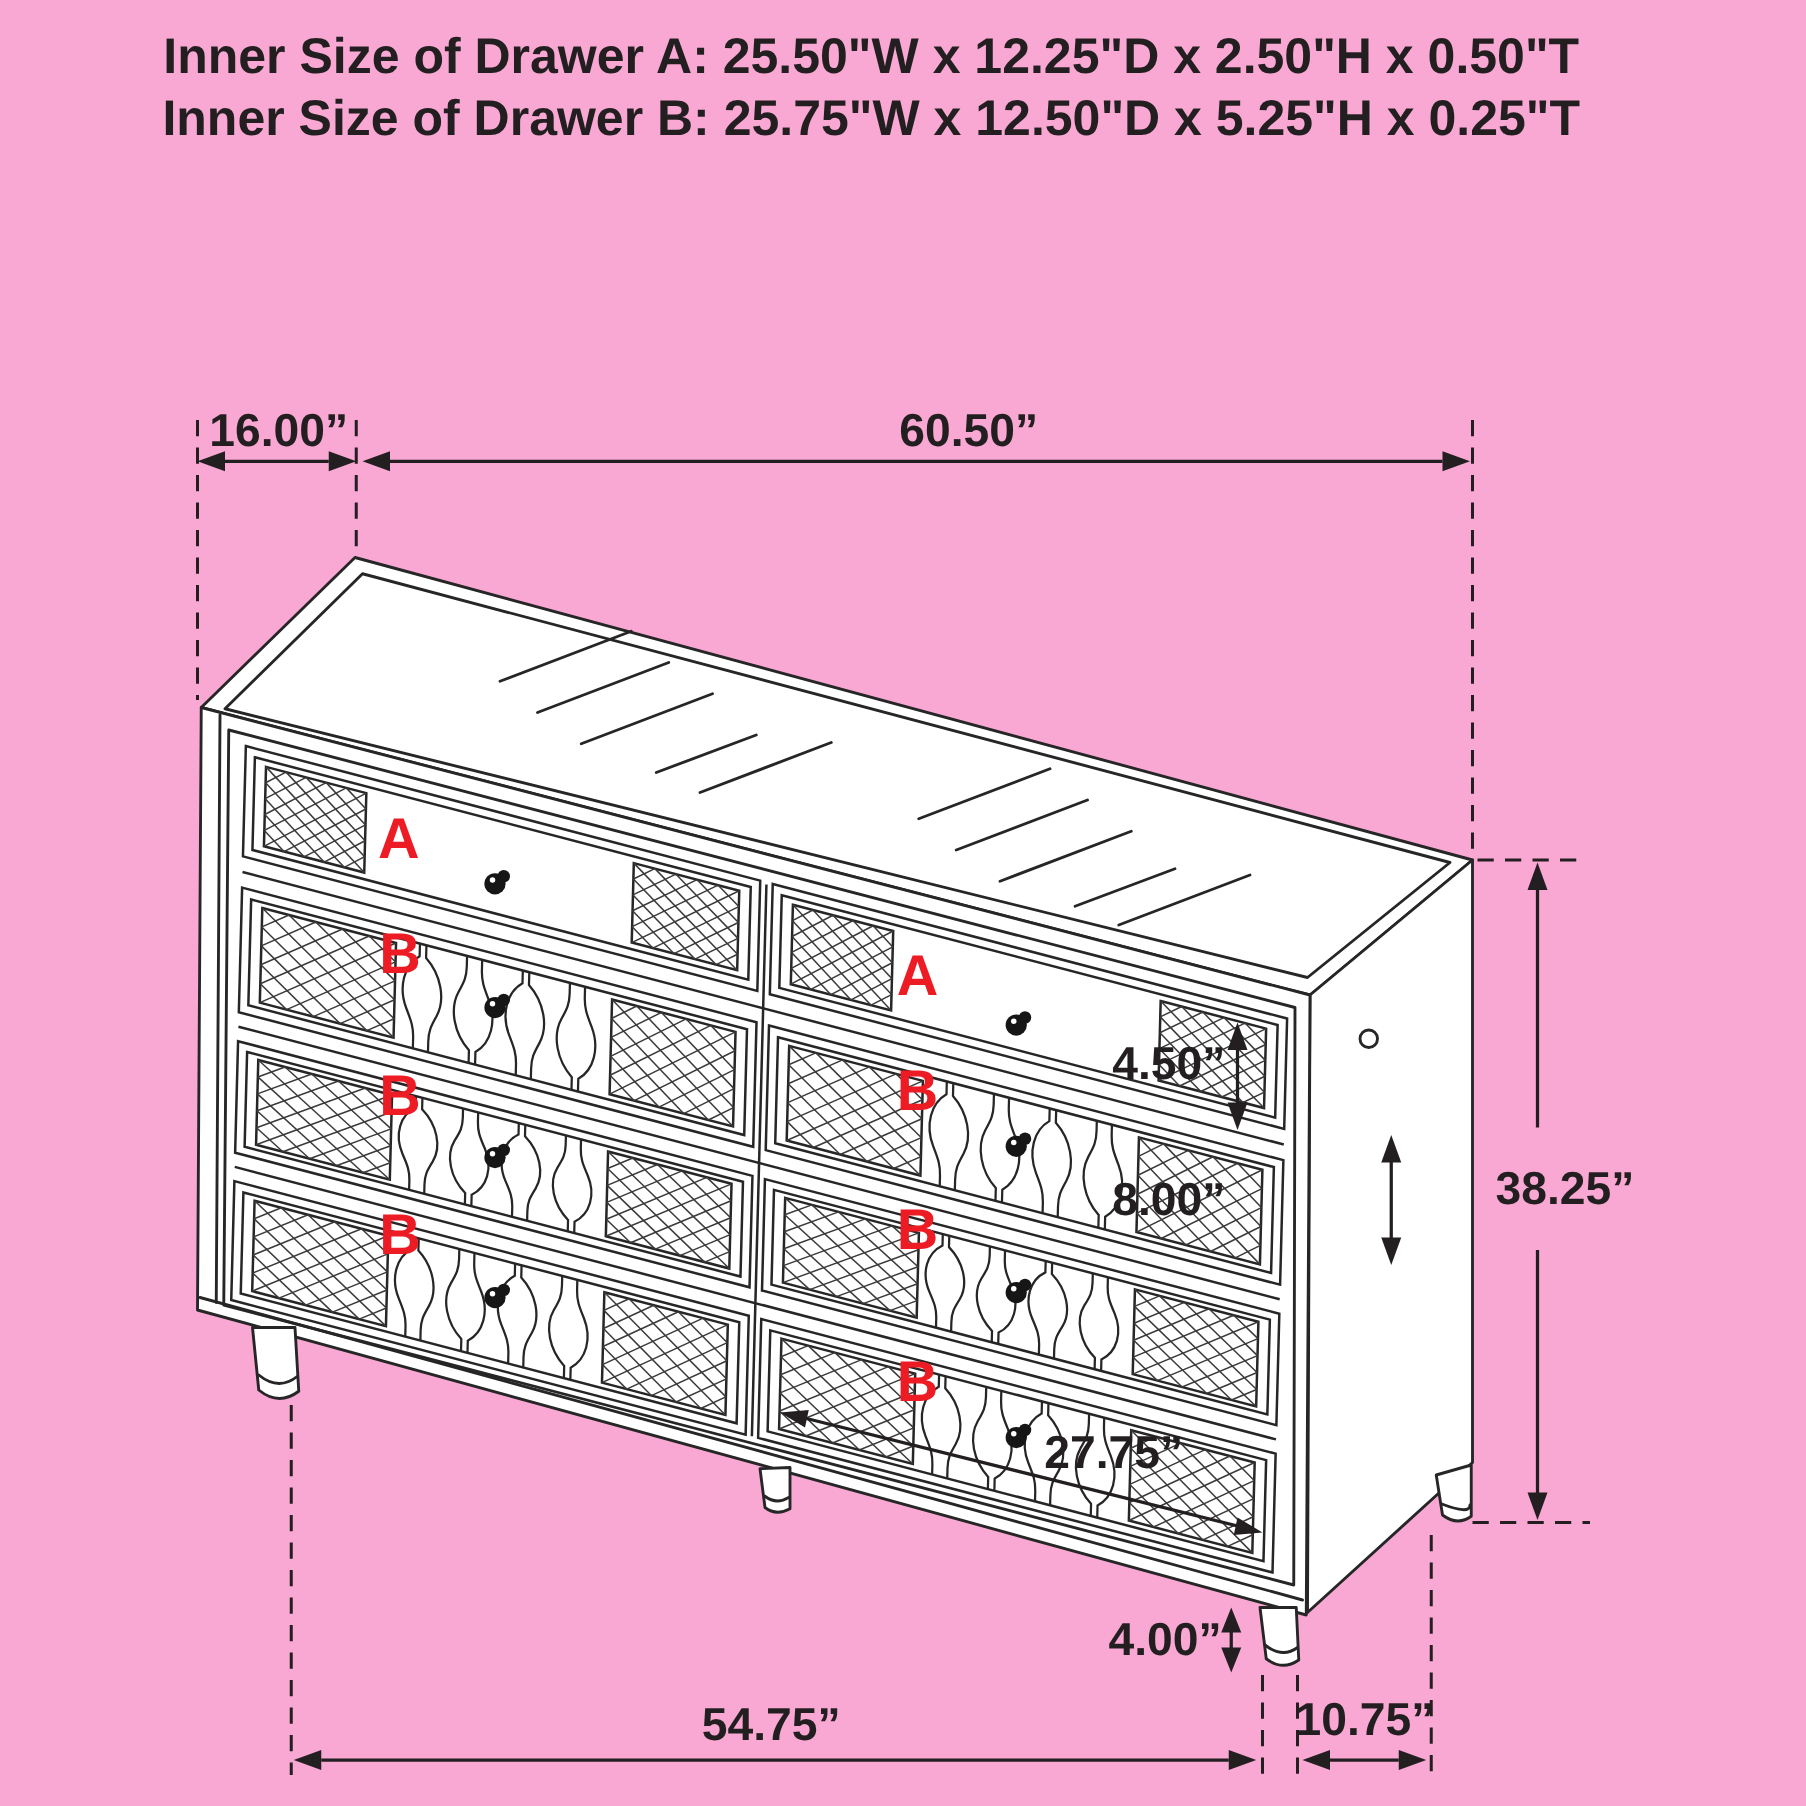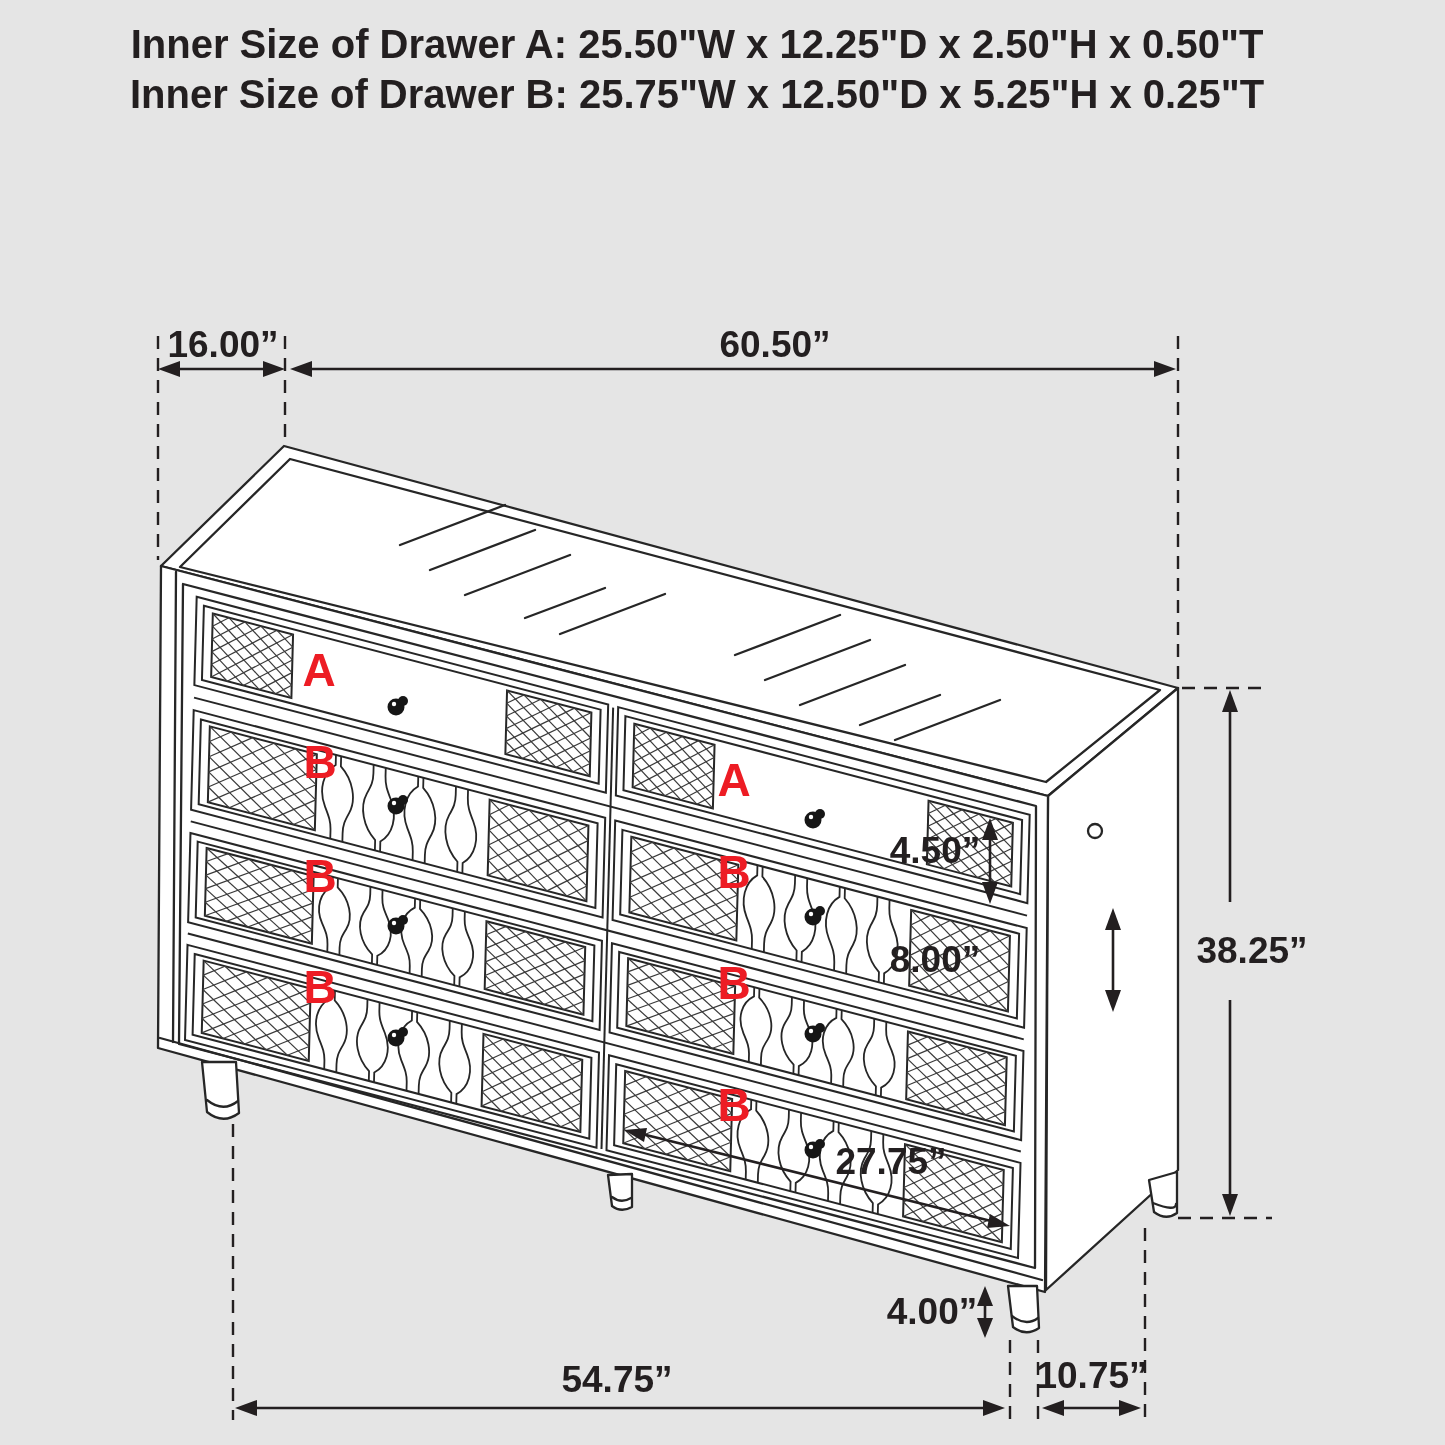--- a/index.html
+++ b/index.html
@@ -1,16 +1,16 @@
 <!DOCTYPE html>
 <html><head>
 <meta charset="utf-8">
 <style>
   html,body{margin:0;padding:0;background:#ffffff;}
-  .stage{position:relative;width:1445px;height:1445px;background:#e5e5e5;overflow:hidden;}
+  .stage{position:relative;width:1445px;height:1445px;background:#f9a8d4;overflow:hidden;}
   svg{display:block;}
   svg text{font-family:"Liberation Sans","DejaVu Sans",sans-serif;font-weight:bold;fill:#231f20;}
   .ttl{font-size:40px;text-anchor:middle;}
   .dim{font-size:37px;text-anchor:middle;}
   .lbl{font-size:46px;text-anchor:middle;fill:#ed1c24;}
   .s{stroke:#262626;stroke-width:2.3;fill:none;stroke-linejoin:round;stroke-linecap:round;}
   .sw{stroke:#262626;stroke-width:2.3;fill:#ffffff;stroke-linejoin:round;}
   .dln{stroke:#231f20;stroke-width:2.6;fill:none;}
   .dsh{stroke:#231f20;stroke-width:2.4;fill:none;stroke-dasharray:13 9;}
   .ah{fill:#231f20;stroke:none;}

